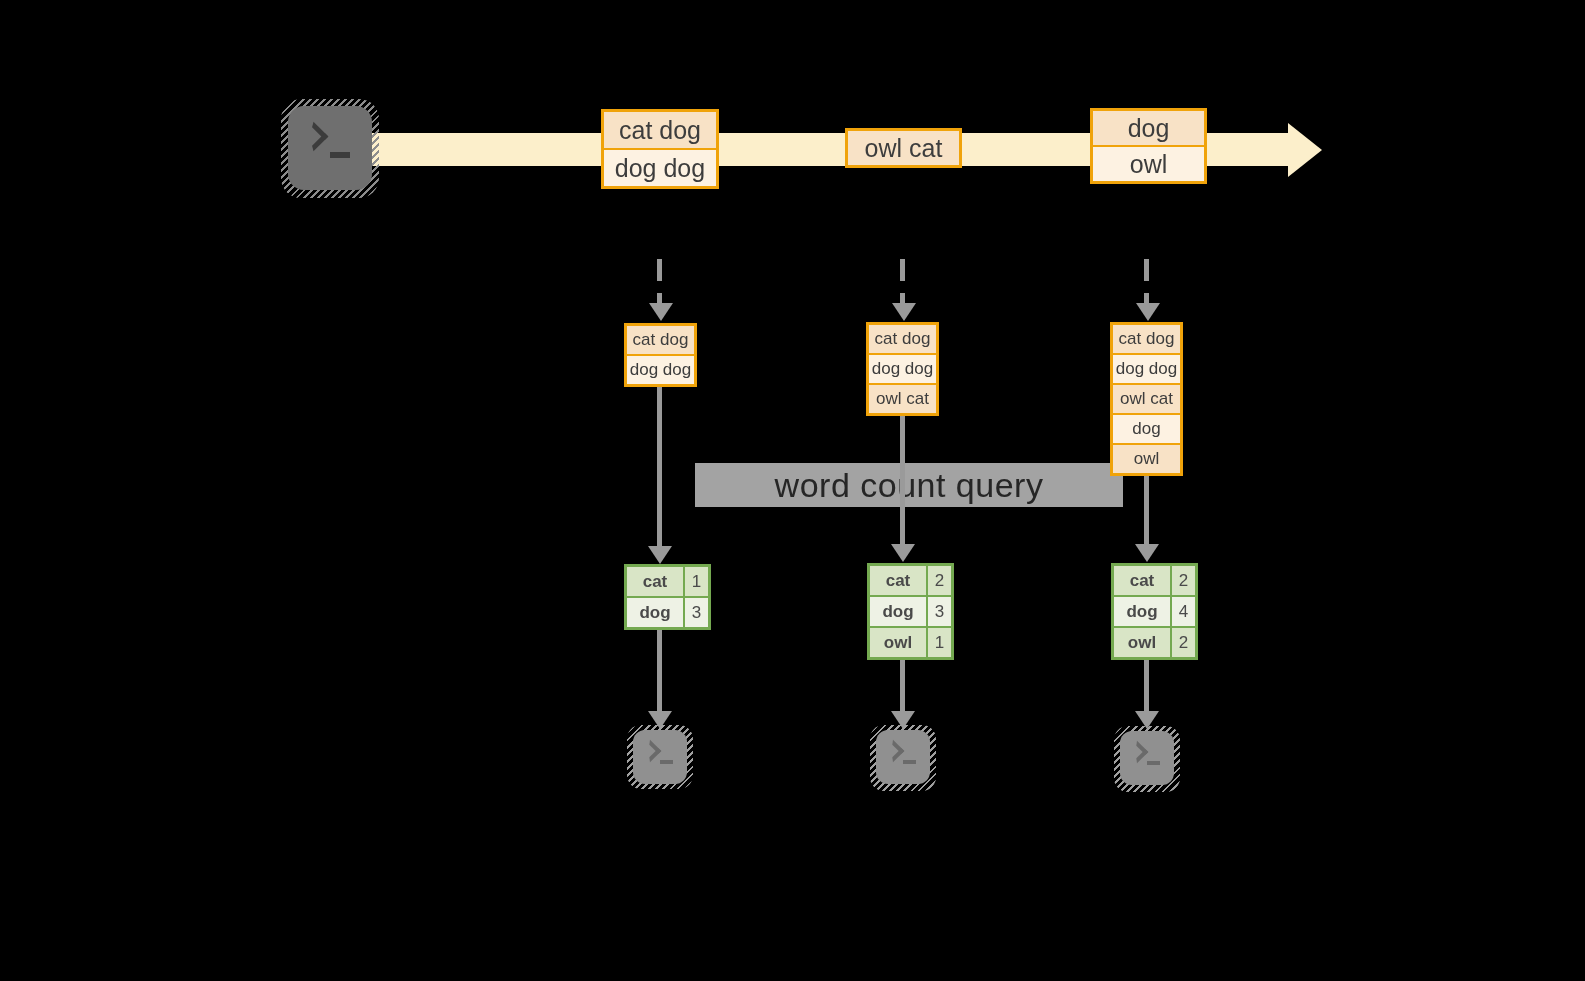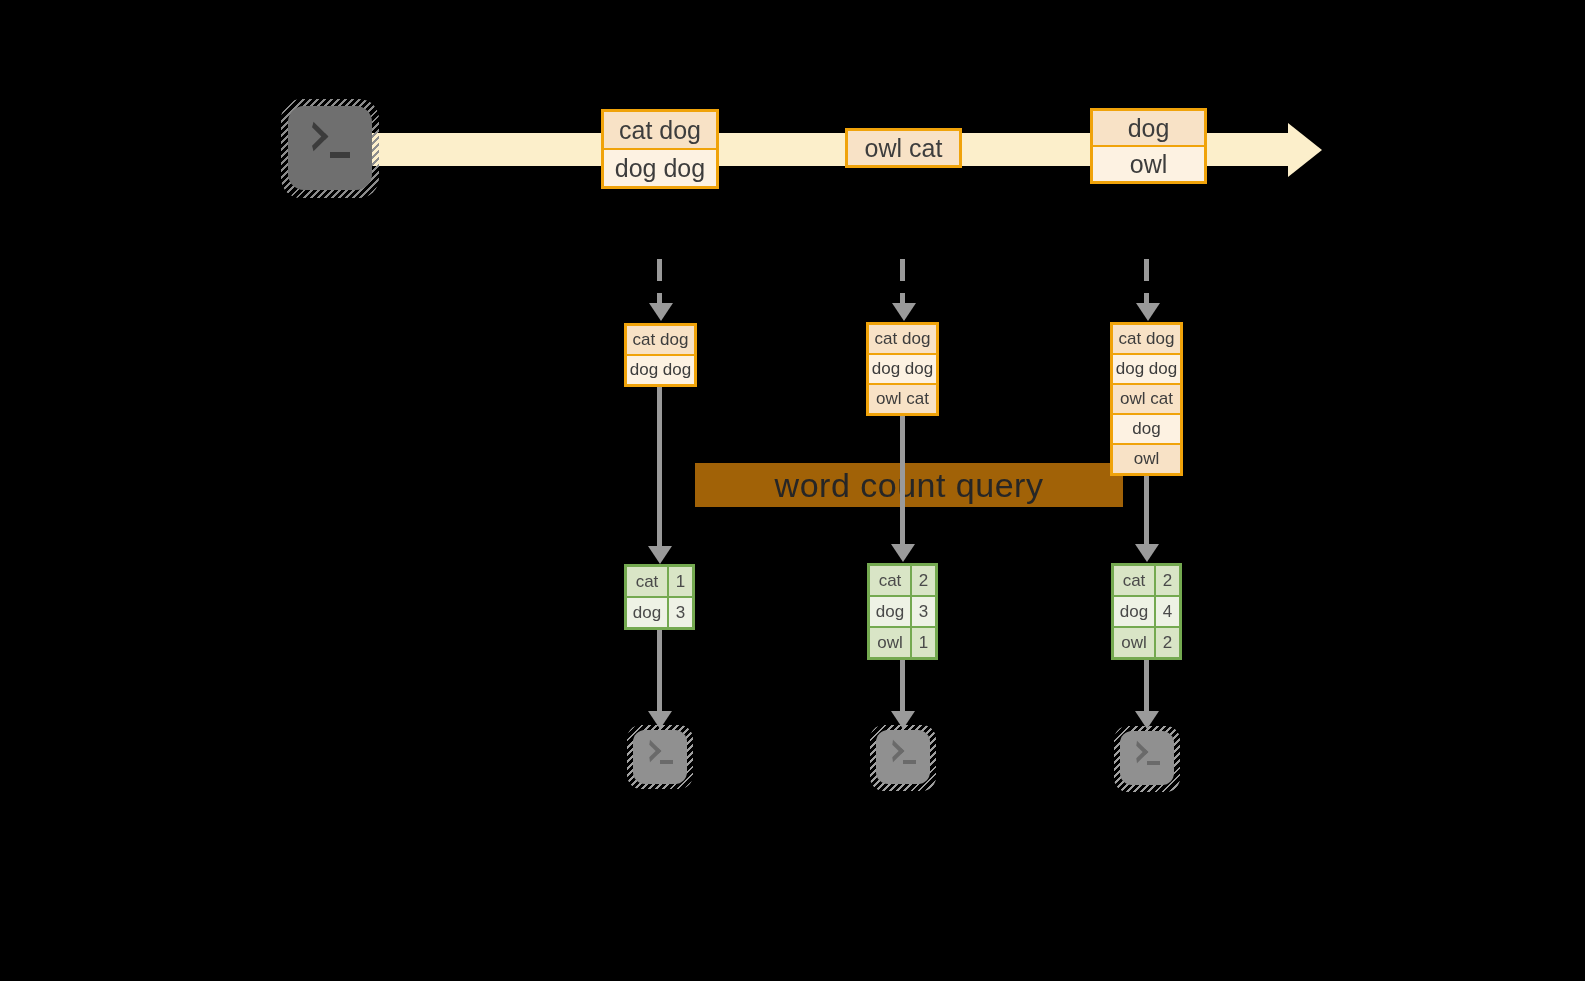--- a/index.html
+++ b/index.html
@@ -24,21 +24,21 @@
   }
   .obox .cell:nth-child(odd){background:#f8e2c6;}
   .obox .cell:nth-child(even){background:#fdf2e2;}
   .obox.big .cell{width:112px;height:36px;line-height:36px;font-size:25px;}
   .obox.big1 .cell{width:111px;height:34px;line-height:34px;font-size:25px;}
   .obox.small .cell{width:67px;height:28px;line-height:28px;font-size:17px;}
 
   
   .gtable{display:flex;flex-direction:column;gap:2px;background:#74a950;padding:3px;}
   .gtable .row{display:flex;gap:2px;}
-  .gtable .row .w{width:40px;}
+  .gtable .row .w{width:56px;font-weight:bold;}
   .gtable .row .c{width:23px;}
   .gtable .row div{
     height:29px;line-height:29px;text-align:center;font-size:17px;color:#4a4a4a;
   }
   .gtable .row:nth-child(odd) div{background:#d9e5c6;}
   .gtable .row:nth-child(even) div{background:#eef2e5;}
 
   
   .vline{width:5px;background:#9a9a9a;}
   .vdash{
@@ -64,21 +64,21 @@
   .term.light{background:#909090;border-radius:12px;}
   .chev{position:absolute;border-style:solid;border-color:transparent;transform:rotate(45deg);}
   .term .chev{border-top:5px solid #3c3c3c;border-right:5px solid #3c3c3c;width:13px;height:13px;left:15px;top:20px;}
   .term.light .chev{border-top:4px solid #6a6a6a;border-right:4px solid #6a6a6a;width:9px;height:9px;left:9px;top:13px;}
   .uscore{position:absolute;background:#3c3c3c;}
   .term .uscore{width:20px;height:6px;left:42px;top:46px;}
   .term.light .uscore{width:13px;height:4px;left:27px;top:30px;}
 
   
   .banner{
-    background:#a16207;color:#262626;text-align:center;
+    background:#a3a3a3;color:#262626;text-align:center;
     font-size:34px;font-weight:300;line-height:44px;letter-spacing:0.5px;
   }
 </style>
 </head>
 <body>
 
 <div id="canvas">
 
   <div class="abs band" style="left:372px;top:133px;width:916px;height:33px;"></div>
   <div class="abs band-head" style="left:1288px;top:123px;"></div>

